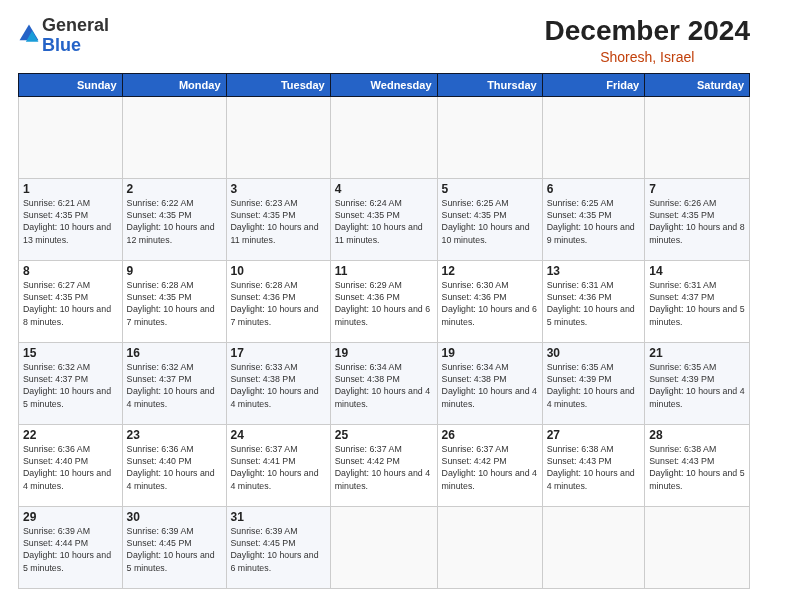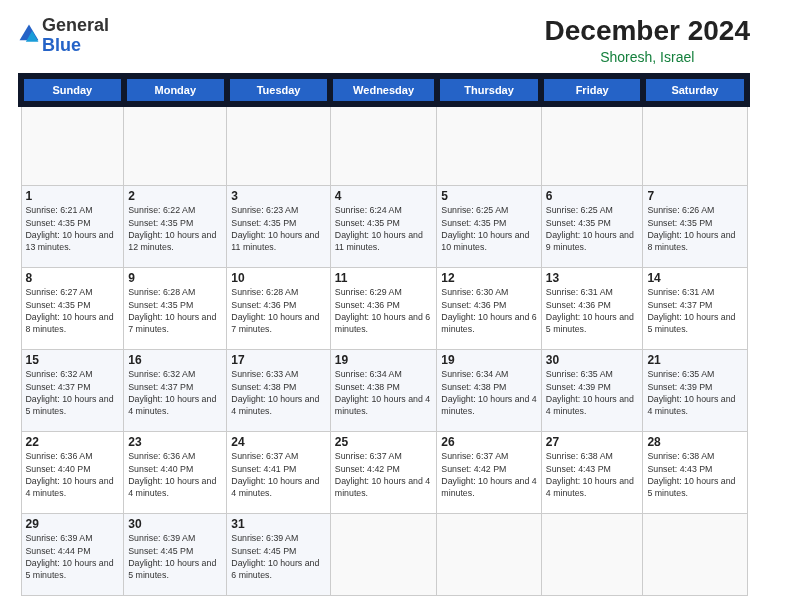--- a/index.html
+++ b/index.html
@@ -42,36 +42,36 @@
       text-align: center;
     }
     .month-year {
       font-size: 28px;
       font-weight: bold;
       color: #222;
       line-height: 1.1;
     }
     .location {
       font-size: 14px;
-      color: #15803d;
+      color: #c2410c;
       margin-top: 2px;
     }
     .calendar {
       width: 100%;
       border-collapse: collapse;
       font-size: 9.5px;
     }
     .calendar th {
       background: #2563c7;
       color: #fff;
-      text-align: center;
+      text-align: right;
       padding: 5px 5px;
       font-size: 11px;
       font-weight: bold;
-      border: 6px solid #0f172a;
+      border: 1px solid #0f172a;
     }
     .calendar td {
       border: 1px solid #ccc;
       vertical-align: top;
       padding: 3px 4px;
       width: 113px;
       height: 82px;
       background: #fff;
     }
     .calendar tr:nth-child(even) td {

